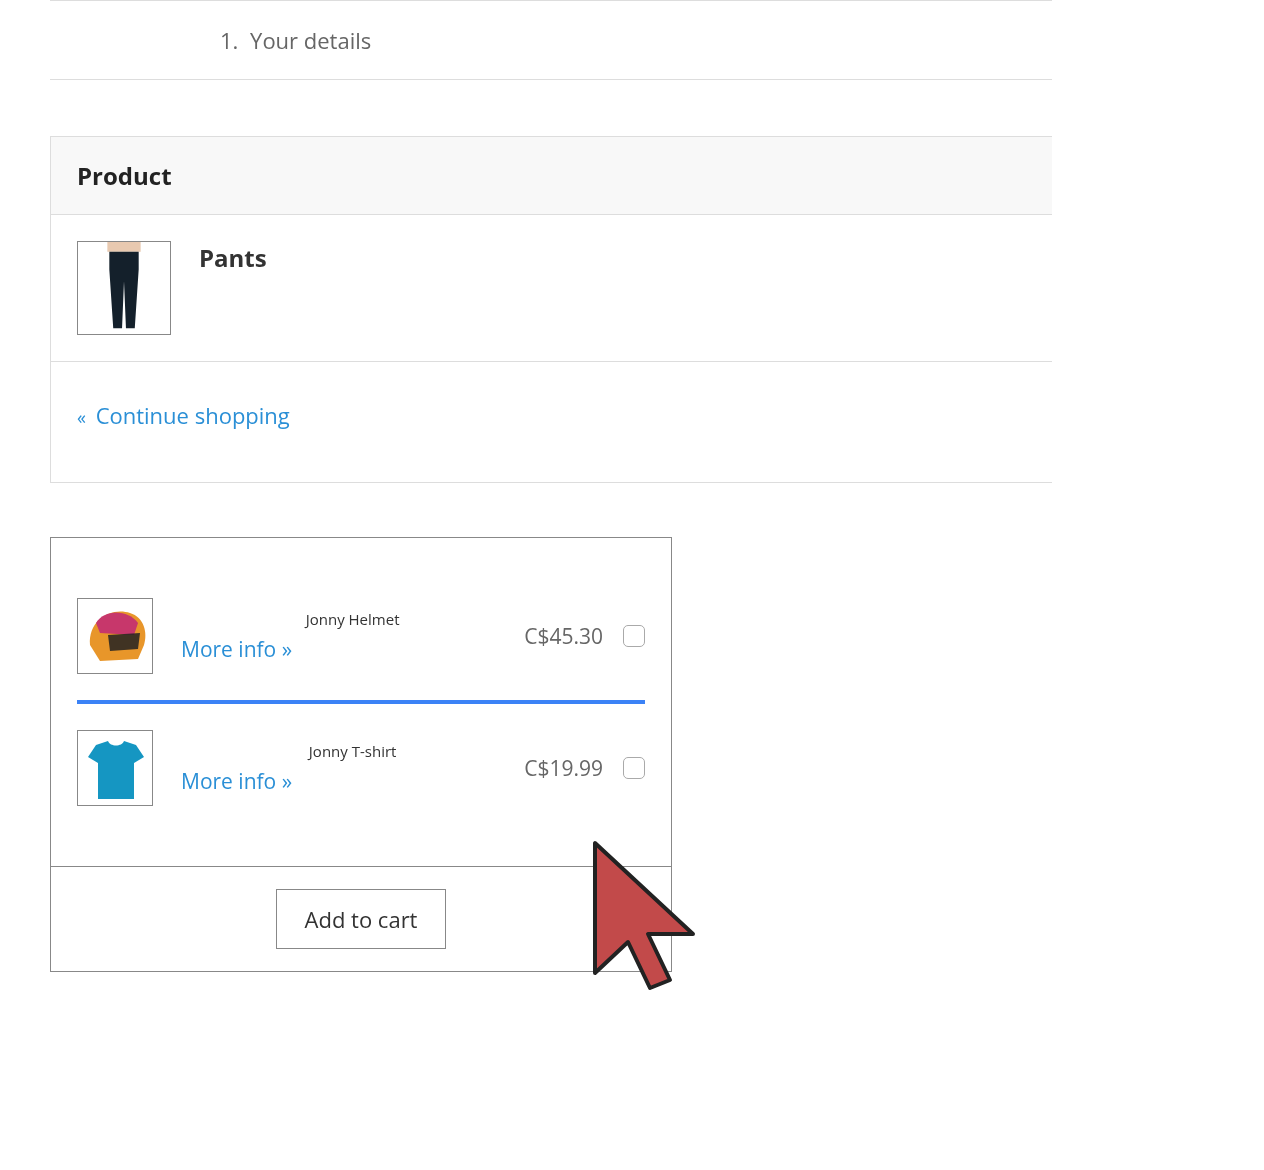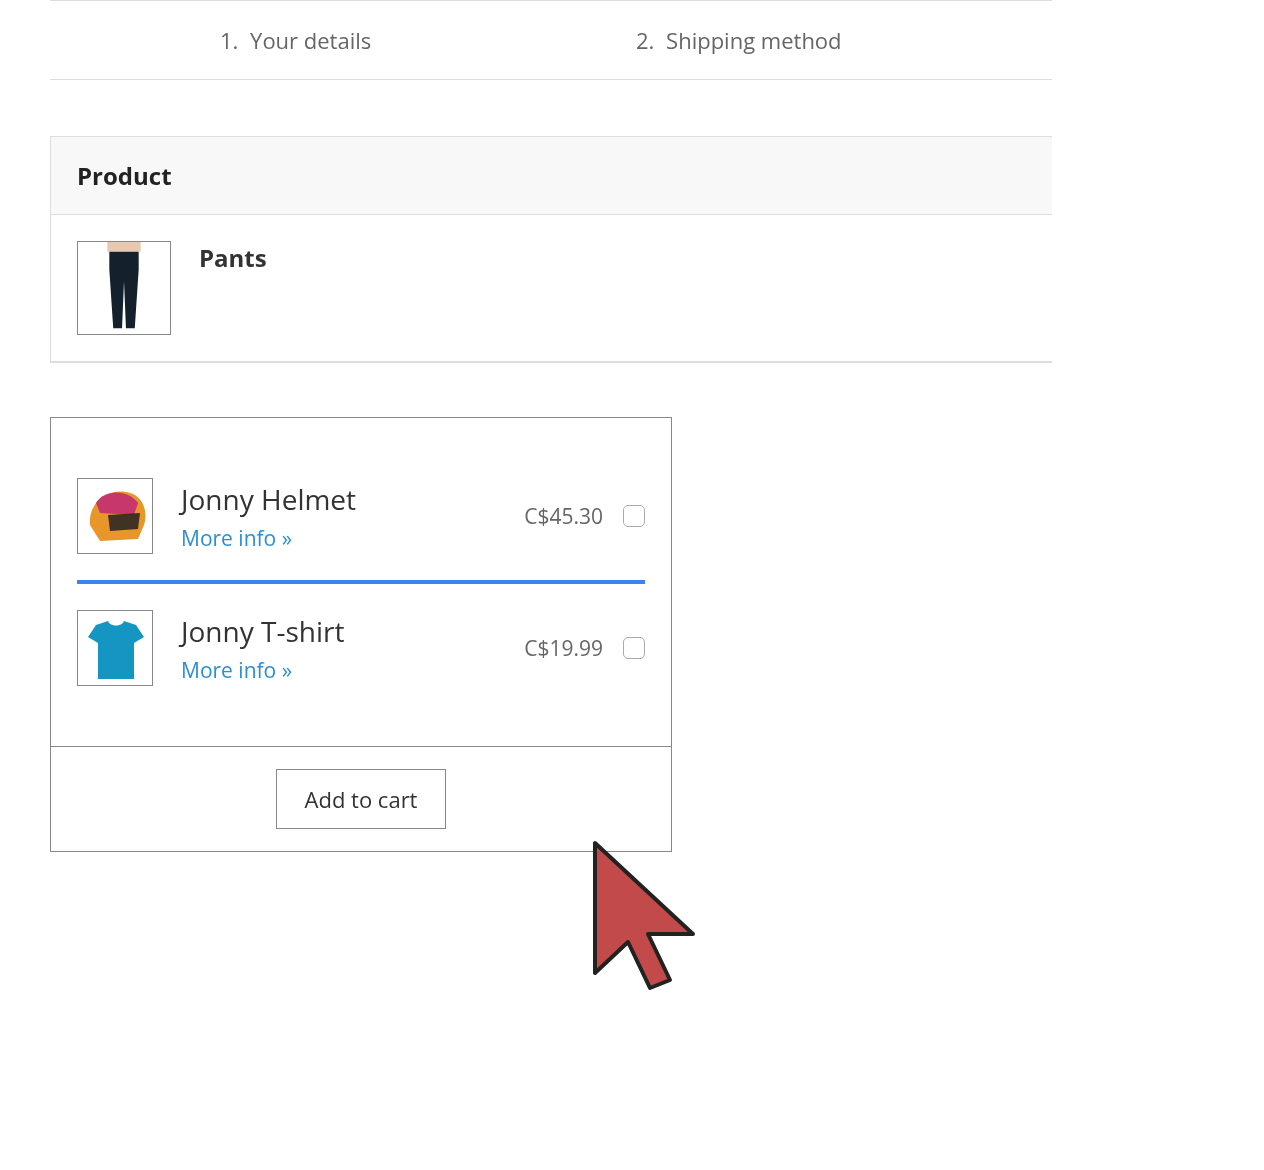--- a/index.html
+++ b/index.html
@@ -94,21 +94,21 @@
   .upsell-thumb {
     width: 76px;
     height: 76px;
     border: 1px solid #888;
     margin-right: 28px;
     position: relative;
     background: #fff;
     overflow: hidden;
   }
   .upsell-info { flex: 1; }
-  .upsell-name { font-size: 28px; color: #333; margin-bottom: 6px; }
+  .upsell-name { font-size: 15px; color: #333; margin-bottom: 6px; text-align: center; }
   .upsell-link { color: #2a8fd6; font-size: 21px; cursor: pointer; }
   .upsell-price { color: #666; font-size: 21px; margin-right: 20px; white-space: nowrap; }
   .cb {
     width: 22px;
     height: 22px;
     border: 1px solid #aaa;
     border-radius: 5px;
     background: #fff;
     cursor: pointer;
   }
@@ -135,39 +135,41 @@
 </style>
 </head>
 <body>
 
 <div class="page">
 
   <div class="steps">
     <div class="step">
       <span class="step-num">1.</span>
       <span>Your details</span>
-    </div>
-    <div class="step">
-      <span class="step-num">2.</span>
-      <span>Shipping method</span>
     </div>
   </div>
 
   <div class="cart">
     <div class="cart-header">Product</div>
     <div class="cart-row">
       <div class="thumb">
         <svg class="pants-svg" viewBox="0 0 94 94">
           <rect x="0" y="0" width="94" height="94" fill="#fff"></rect>
           <rect x="30" y="0" width="34" height="10" fill="#e8c9b0"></rect>
           <path d="M32 10 h30 v18 l-4 60 h-9 l-2 -48 l-2 48 h-9 l-4 -60 z" fill="#14202b"></path>
         </svg>
       </div>
       <div class="item-name">Pants</div>
     </div>
+    <div class="cart-footer">
+      <span class="link">
+        <span class="chev">«</span>
+        <span>Continue shopping</span>
+      </span>
+    </div>
   </div>
 
   <div class="upsell">
     <div class="upsell-body">
 
       <div class="upsell-item">
         <div class="upsell-thumb">
           <svg viewBox="0 0 76 76" width="76" height="76">
             <rect width="76" height="76" fill="#fff"></rect>
             <path d="M12 46 C10 20 34 8 52 14 C66 18 70 34 66 46 L60 60 L22 62 Z" fill="#e8962a"></path>

